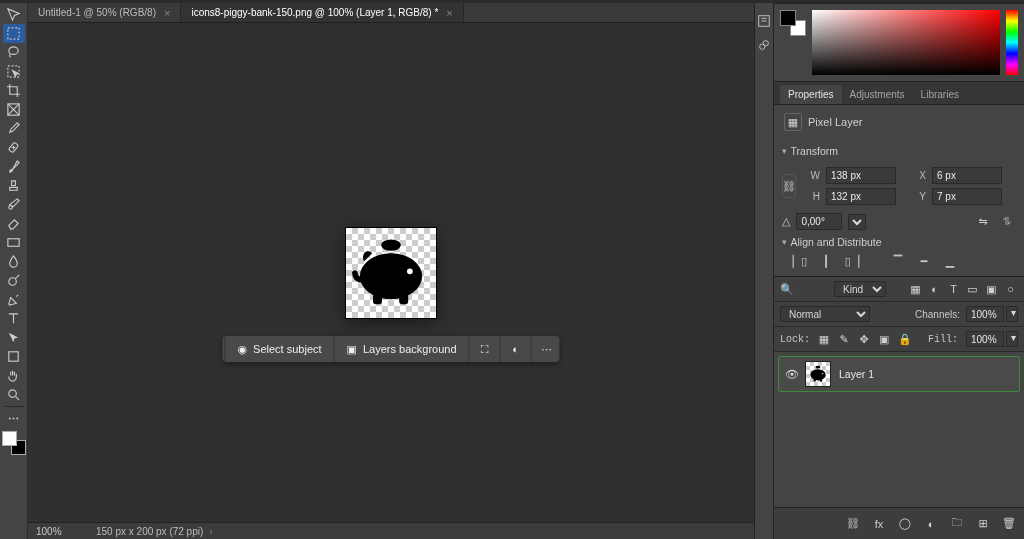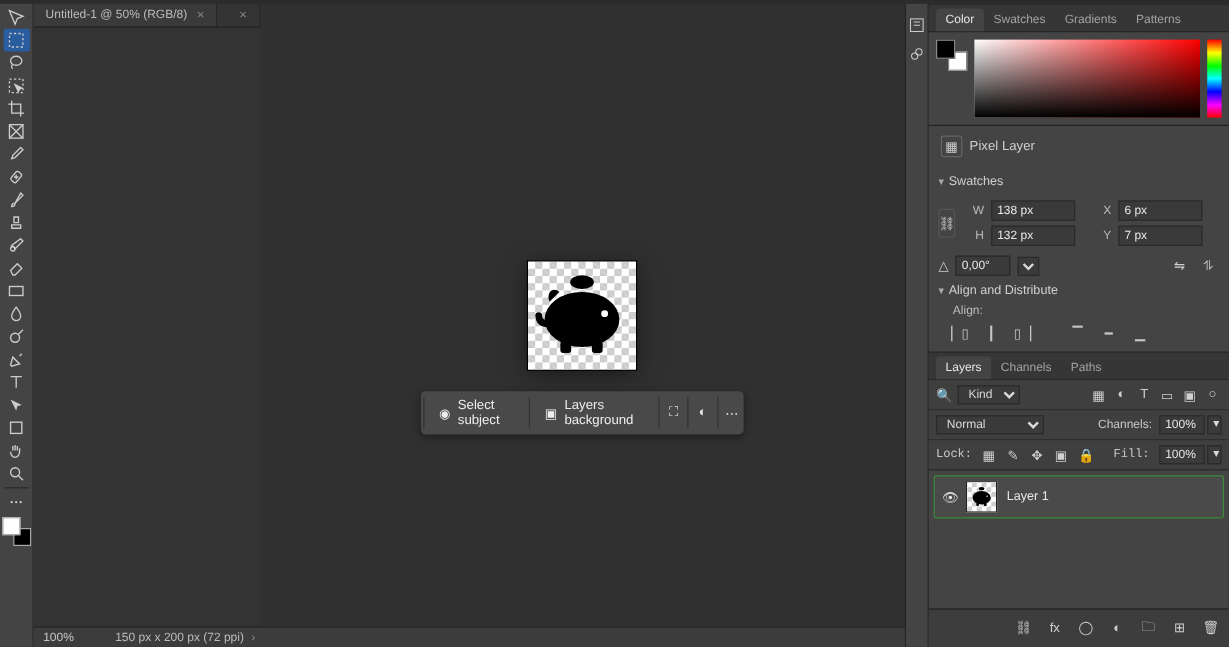--- a/index.html
+++ b/index.html
@@ -25,21 +25,21 @@
   .tools{grid-column:1/2;grid-row:2/4;background:#444;border-right:1px solid #2a2a2a;display:flex;flex-direction:column;align-items:center;padding-top:2px;}
   .tool{width:22px;height:19px;display:flex;align-items:center;justify-content:center;color:#ddd;font-size:12px;cursor:pointer;}
   .tool svg{width:15px;height:15px;stroke:#ccc;fill:none;stroke-width:1.2;}
   .tool.active{background:#2a5d9f;border-radius:2px;}
   .tool.sep{height:1px;width:20px;background:#2a2a2a;margin:2px 0;}
   .fgbg{margin-top:3px;width:24px;height:24px;position:relative;}
   .fgbg .fg,.fgbg .bg{position:absolute;width:15px;height:15px;border:1px solid #aaa;}
   .fgbg .bg{right:0;bottom:0;background:#000;}
   .fgbg .fg{left:0;top:0;background:#fff;}
   
-  .center{grid-column:2/3;grid-row:2/3;display:flex;flex-direction:row;background:#333;}
+  .center{grid-column:2/3;grid-row:2/3;display:flex;flex-direction:column;background:#333;}
   .doc-tabs{height:20px;background:#3a3a3a;display:flex;align-items:stretch;border-bottom:1px solid #1f1f1f;}
   .doc-tab{padding:0 10px;display:flex;align-items:center;color:#bbb;font-size:10px;border-right:1px solid #262626;cursor:pointer;}
   .doc-tab.active{background:#333;color:#fff;}
   .doc-tab .x{margin-left:8px;color:#888;font-size:11px;}
   .canvas-wrap{flex:1;background:#303030;position:relative;display:flex;align-items:center;justify-content:center;}
   .artboard{width:90px;height:90px;position:relative;box-shadow:0 0 0 1px #000,0 4px 18px rgba(0,0,0,.5);}
   .checker{position:absolute;inset:0;
     background-image:linear-gradient(45deg,#ccc 25%,transparent 25%,transparent 75%,#ccc 75%),linear-gradient(45deg,#ccc 25%,transparent 25%,transparent 75%,#ccc 75%);
     background-size:12px 12px;background-position:0 0,6px 6px;background-color:#fff;}
   .piggy{position:absolute;inset:0;display:flex;align-items:center;justify-content:center;}
@@ -76,21 +76,21 @@
   .mini-field{background:#3a3a3a;border:1px solid #2a2a2a;color:#eaeaea;height:17px;width:70px;padding:0 4px;font-size:10px;}
   .ang-row{display:flex;align-items:center;gap:6px;margin-top:4px;}
   .ang-ic{color:#ccc;}
   .tiny-drop{background:#3a3a3a;border:1px solid #2a2a2a;color:#d8d8d8;height:16px;font-size:10px;padding:0 4px;}
   .flip-ic{color:#d0d0d0;width:18px;text-align:center;cursor:pointer;}
   .align-row{display:flex;gap:10px;margin-top:6px;}
   .align-ic{width:16px;height:14px;display:flex;align-items:center;justify-content:center;color:#c7c7c7;}
   .layers-body{padding:0;}
   .lyr-top{display:flex;align-items:center;padding:4px 6px;gap:4px;background:#3f3f3f;border-bottom:1px solid #2a2a2a;}
   .lyr-top .srch{width:14px;height:14px;display:flex;align-items:center;justify-content:center;color:#ccc;}
-  .lyr-top select.tiny-drop{flex:0 0 52px;}
+  .lyr-top select.tiny-drop{flex:0 0 52px;margin-left:36px;}
   .lyr-top .spacer{flex:1;}
   .filter-ic{width:15px;height:15px;display:flex;align-items:center;justify-content:center;color:#cfcfcf;cursor:pointer;}
   .lyr-row2{display:flex;align-items:center;padding:4px 6px;gap:6px;background:#3f3f3f;border-bottom:1px solid #2a2a2a;}
   .lyr-row2 .lbl{color:#c8c8c8;font-size:10px;}
   .pct-box{display:flex;align-items:center;gap:2px;}
   .pct-field{width:38px;height:16px;background:#3a3a3a;border:1px solid #2a2a2a;color:#e6e6e6;font-size:10px;padding-left:4px;}
   .lock-row{display:flex;align-items:center;padding:4px 6px;gap:8px;background:#3f3f3f;border-bottom:1px solid #2a2a2a;}
   .lock-row .lbl{color:#c8c8c8;font-size:10px;font-family:Liberation Mono, monospace;}
   .lock-ic{width:14px;height:14px;display:flex;align-items:center;justify-content:center;color:#cfcfcf;cursor:pointer;}
   .layer-item{display:flex;align-items:center;padding:4px 6px;background:#4a4a4a;border:1px solid var(--green-border);border-radius:2px;margin:4px;}
@@ -242,20 +242,21 @@
     </div>
   </div>
 
   <div class="center">
     <div class="doc-tabs">
       <div class="doc-tab">
           <span>Untitled-1 @ 50% (RGB/8)</span>
           <span class="x">×</span>
         </div>
       <div class="doc-tab active">
+          <span>icons8-piggy-bank-150.png @ 100% (Layer 1, RGB/8) *</span>
           <span class="x">×</span>
         </div>
     </div>
     <div class="canvas-wrap">
       <div class="artboard">
         <div class="checker"></div>
         <div class="piggy">
           <svg viewBox="0 0 100 100">
             <ellipse cx="50" cy="54" rx="38" ry="28" fill="#000"></ellipse>
             <ellipse cx="50" cy="16" rx="12" ry="7" fill="#000"></ellipse>
@@ -300,45 +301,44 @@
         <svg width="14" height="14" viewBox="0 0 16 16" stroke="#ccc" fill="none">
           <circle cx="6" cy="10" r="3"></circle>
           <circle cx="10" cy="6" r="3"></circle>
         </svg>
       </div>
   </div>
 
   <div class="right">
 
     <div class="panel-section">
-      <div class="panel-tabs">
-        <div class="ptab active">Color</div>
-        <div class="ptab">Swatches</div>
-        <div class="ptab">Gradients</div>
-        <div class="ptab">Patterns</div>
-      </div>
       <div class="panel-body swatch-area">
         <div class="fgbg2">
             <div class="bg"></div>
             <div class="fg"></div>
           </div>
         <div class="sat-box"></div>
         <div class="hue-bar"></div>
       </div>
     </div>
 
     <div class="panel-section">
+      <div class="panel-tabs">
+        <div class="ptab active">Properties</div>
+        <div class="ptab">Adjustments</div>
+        <div class="ptab">Libraries</div>
+      </div>
       <div class="panel-body props-body">
         <div class="prop-title">
           <span class="pic">▦</span>
           <span>Pixel Layer</span>
         </div>
         <div class="section-head">
             <span class="chev">▾</span>
-            <span>Swatches</span>
+            <span>Transform</span>
           </div>
         <div style="display:flex;gap:6px;align-items:center;">
           <div class="link-ic">⛓</div>
           <div style="flex:1;">
             <div class="tf-row">
               <span class="mini-lbl">W</span>
               <input class="mini-field" value="138 px" style="">
               <span class="mini-lbl" style="margin-left:10px">X</span>
               <input class="mini-field" value="6 px" style="">
             </div>
@@ -355,39 +355,33 @@
           <input class="mini-field" style="width: 46px;" value="0,00°">
           <select class="tiny-drop" style="width:18px"></select>
           <span style="flex:1"></span>
           <span class="flip-ic">⇋</span>
           <span class="flip-ic">⥮</span>
         </div>
         <div class="section-head">
             <span class="chev">▾</span>
             <span>Align and Distribute</span>
           </div>
-        <div style="color:#bdbdbd;font-size:10px;margin:2px 0 2px 12px">Align:</div>
         <div class="align-row" style="margin-left:10px">
           <span class="align-ic">▏▯</span>
           <span class="align-ic">┃</span>
           <span class="align-ic">▯▕</span>
           <span style="width:10px"></span>
           <span class="align-ic">▔</span>
           <span class="align-ic">━</span>
           <span class="align-ic">▁</span>
         </div>
       </div>
     </div>
 
     <div class="panel-section layers-wrap">
-      <div class="panel-tabs">
-        <div class="ptab active">Layers</div>
-        <div class="ptab">Channels</div>
-        <div class="ptab">Paths</div>
-      </div>
       <div class="panel-body layers-body">
         <div class="lyr-top">
           <span class="srch">🔍</span>
           <select class="tiny-drop"><option>Kind</option></select>
           <span class="spacer"></span>
           <span class="filter-ic">▦</span>
           <span class="filter-ic">◐</span>
           <span class="filter-ic">T</span>
           <span class="filter-ic">▭</span>
           <span class="filter-ic">▣</span>

